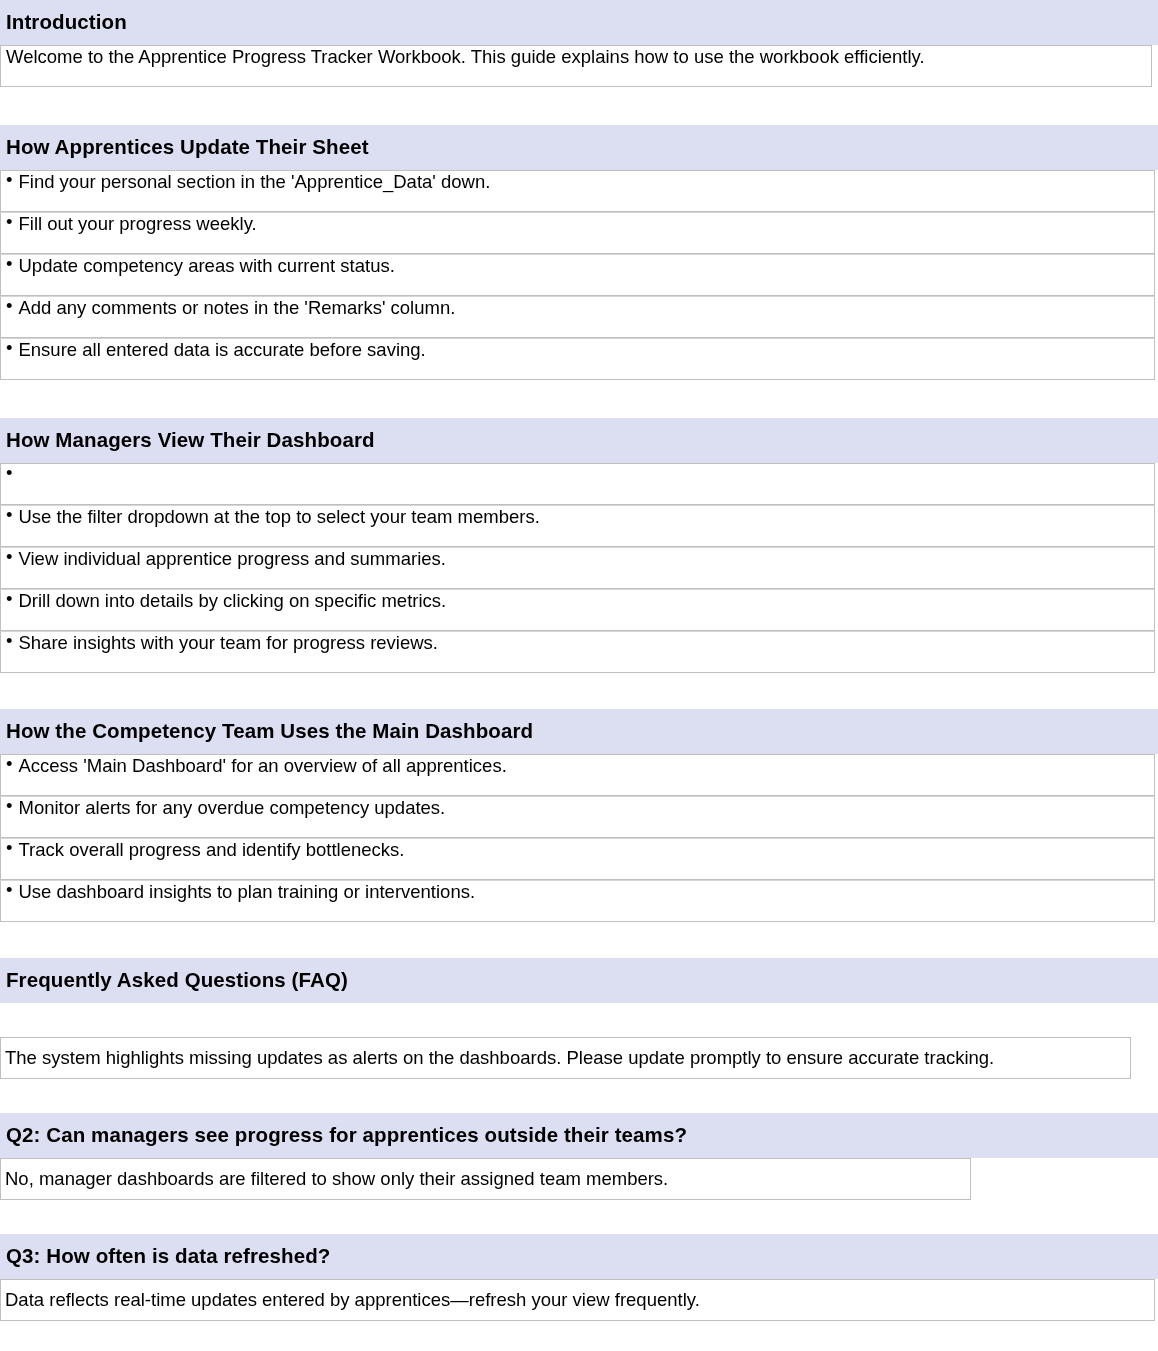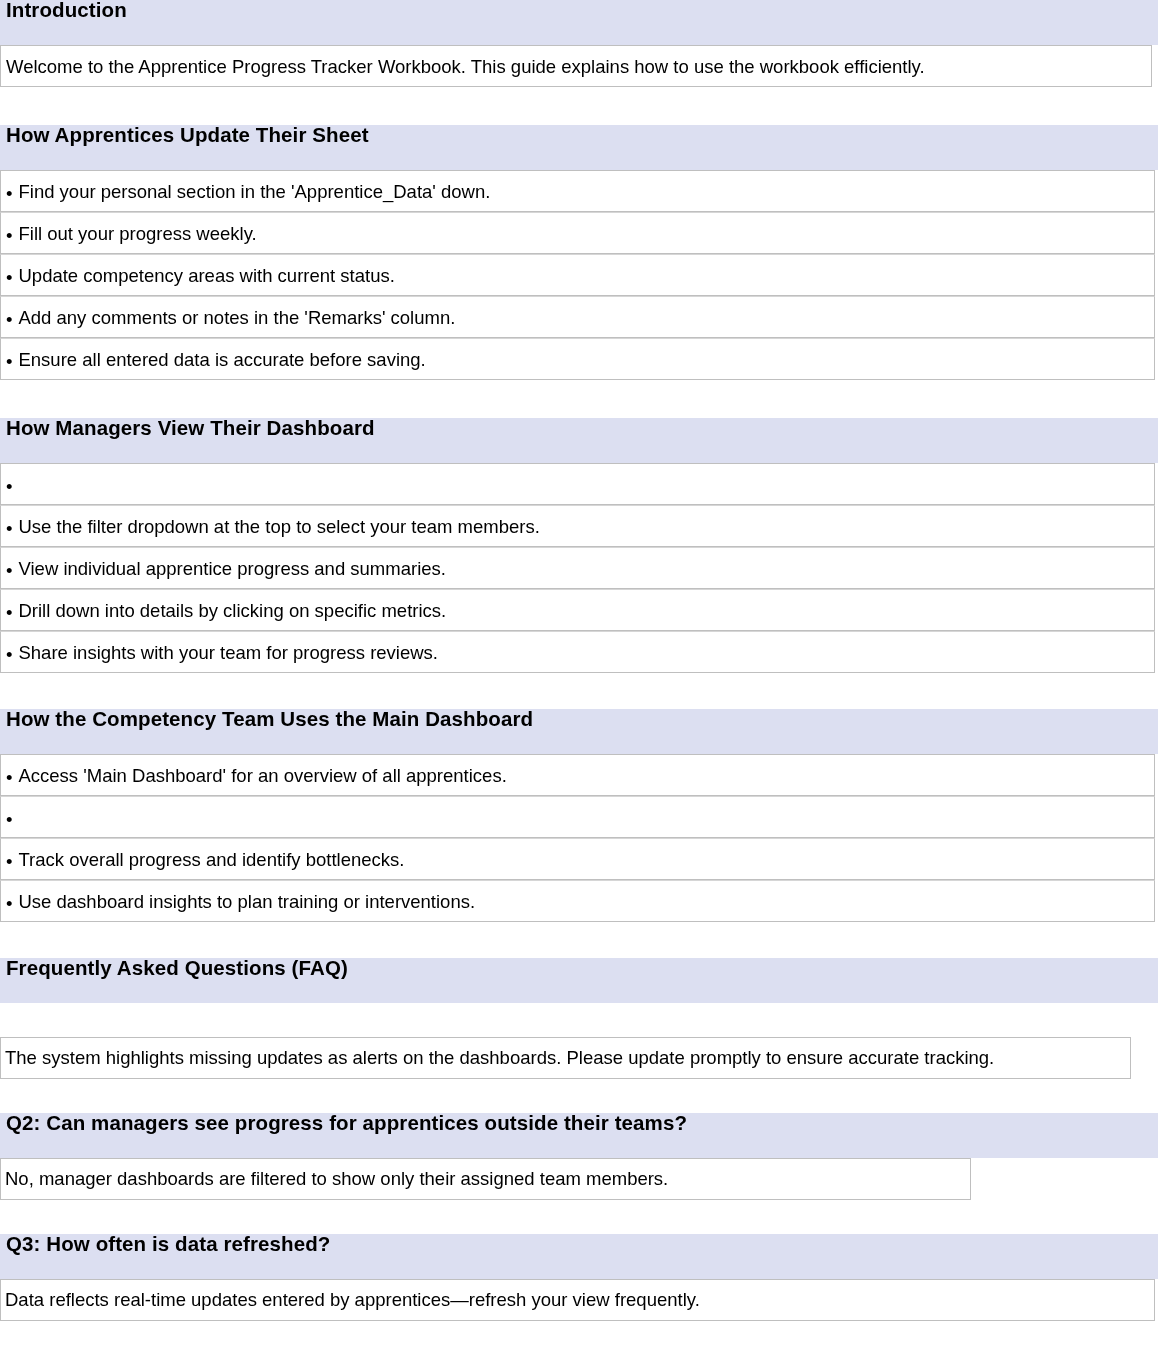--- a/index.html
+++ b/index.html
@@ -21,40 +21,41 @@
     width: 1158px;
     position: relative;
   }
 
   
   .band {
     width: 1158px;
     height: 45px;
     background: #dcdff1;
     display: flex;
+    align-items: center;
     padding: 0 6px;
     line-height: 1;
   }
   .band-title {
     font-size: 20.5px;
     font-weight: bold;
     letter-spacing: 0.1px;
     white-space: nowrap;
   }
 
   
   .cell {
     width: 1155px;
     height: 42px;
     background: #ffffff;
     border: 1px solid #bfbfbf;
     border-top: none;
     display: flex;
-    align-items: flex-end;
-    padding: 8px 5px;
+    align-items: flex-start;
+    padding: 0 5px;
     font-size: 18.5px;
     white-space: nowrap;
     overflow: hidden;
   }
   .cell.first { border-top: 1px solid #bfbfbf; }
 
   
   .bullet-list .cell {
     border-top: 1px solid #d6d6d6;
   }
@@ -161,20 +162,21 @@
   <div class="band">
     <span class="band-title">How the Competency Team Uses the Main Dashboard</span>
   </div>
   <div class="bullet-list">
     <div class="cell first">
       <span class="bullet-dot">•</span>
       <span>Access 'Main Dashboard' for an overview of all apprentices.</span>
     </div>
     <div class="cell">
       <span class="bullet-dot">•</span>
+      <span>Monitor alerts for any overdue competency updates.</span>
     </div>
     <div class="cell">
       <span class="bullet-dot">•</span>
       <span>Track overall progress and identify bottlenecks.</span>
     </div>
     <div class="cell">
       <span class="bullet-dot">•</span>
       <span>Use dashboard insights to plan training or interventions.</span>
     </div>
   </div>

